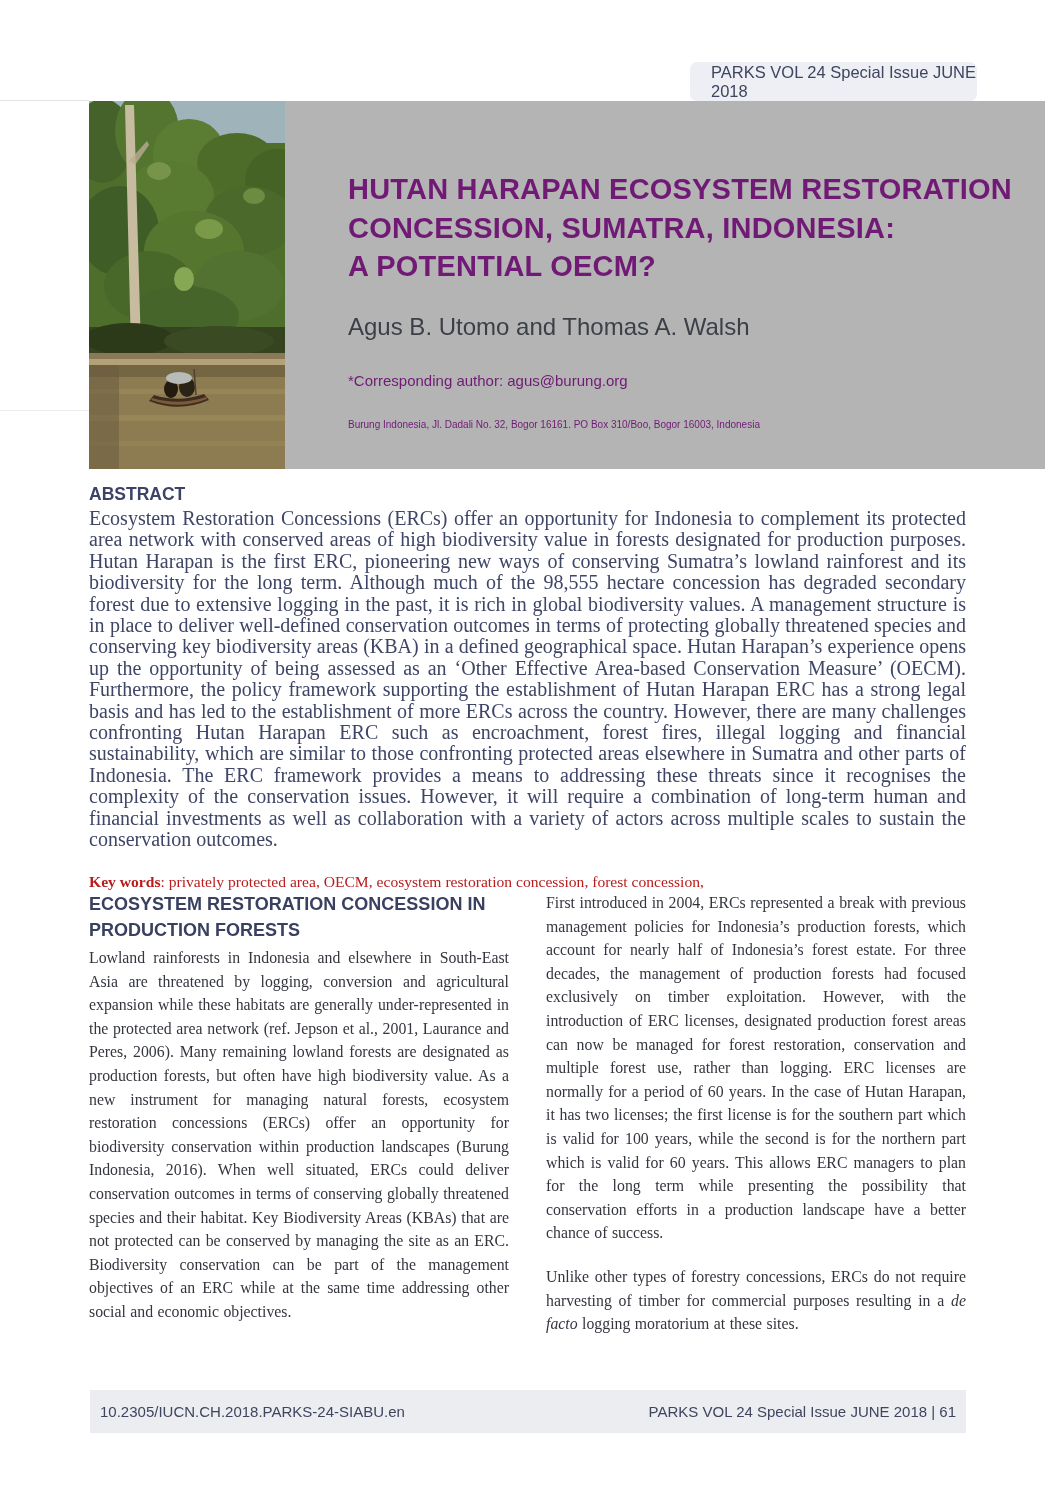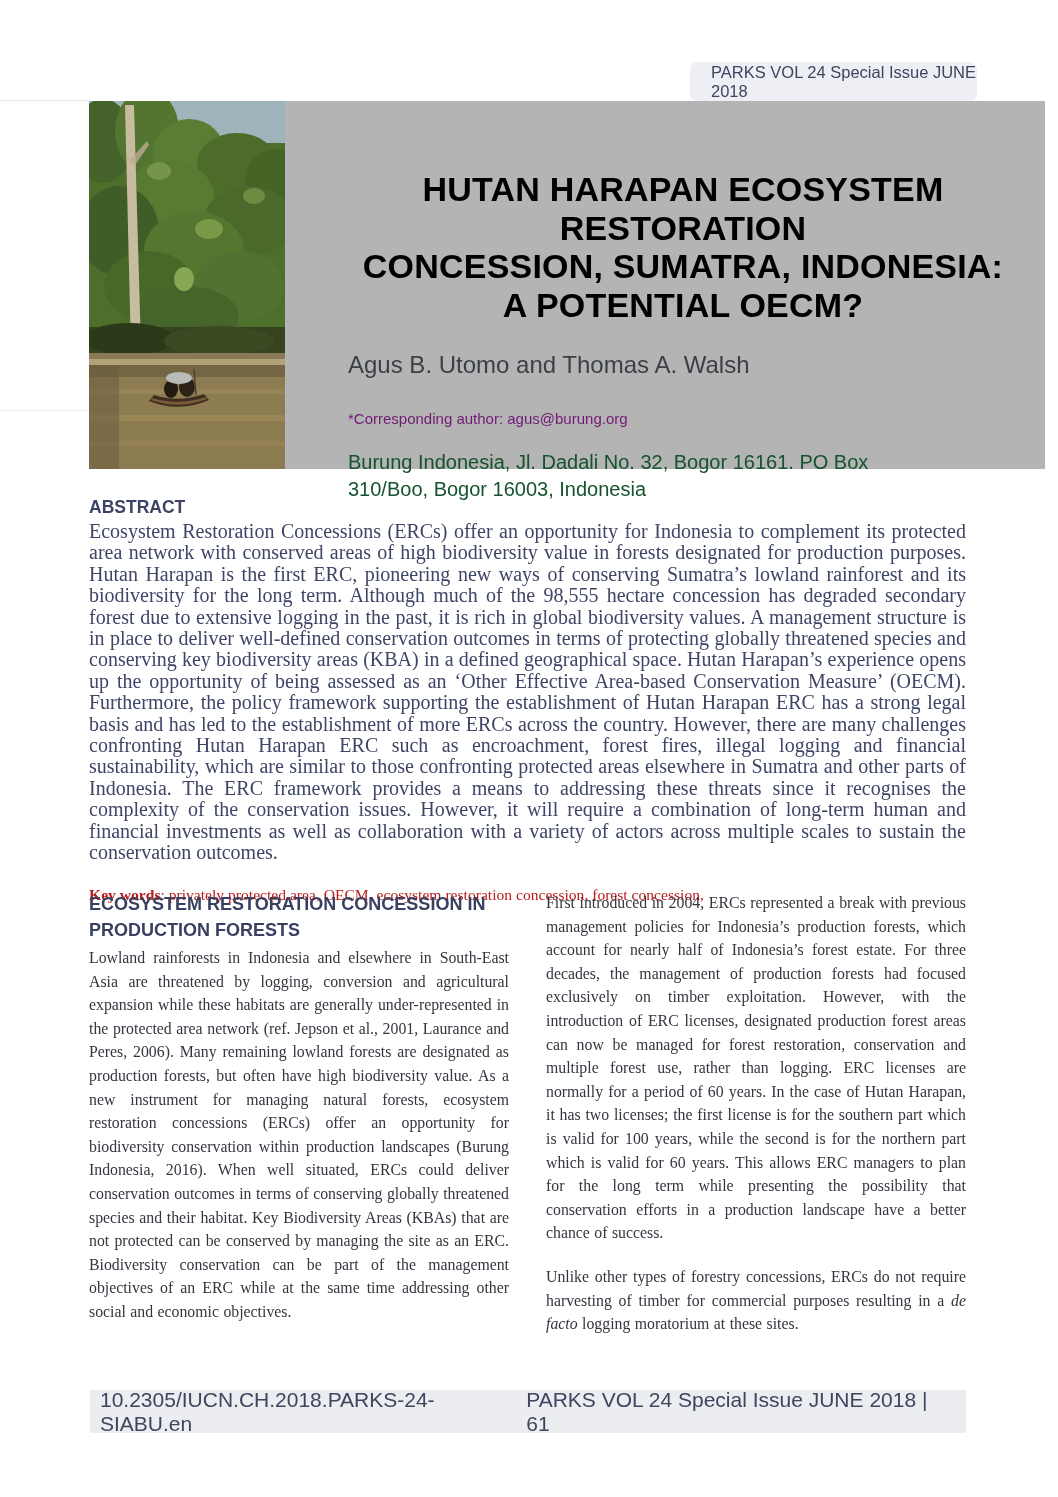--- a/index.html
+++ b/index.html
@@ -13,47 +13,47 @@
 
   
   .margin-line{position:absolute;height:1px;background:#e4e4e4;}
   .ml-top{left:0;top:100px;width:89px;}
   .ml-mid{left:0;top:410px;width:89px;background:#ededed;}
 
   
   .header-row{position:absolute;left:89px;top:101px;width:969px;height:368px;display:flex;}
   .photo{width:196px;height:368px;flex:none;display:block;}
   .header-gray{flex:1;background:#b4b4b4;box-sizing:border-box;padding:69px 40px 0 63px;}
-  .title-line{display:block;font-size:34px;font-weight:700;color:#000000;line-height:38.5px;
-              letter-spacing:.2px;text-align:center;}
+  .title-line{display:block;font-size:29px;font-weight:700;color:#701a75;line-height:38.5px;
+              letter-spacing:.2px;}
   .authors{margin-top:27px;font-size:24px;color:#3b3f46;}
   .corr{margin-top:31px;font-size:15px;color:#701a75;}
-  .affil{margin-top:22px;font-size:20px;line-height:27px;color:#14532d;max-width:585px;}
+  .affil{margin-top:22px;font-size:10px;line-height:27px;color:#701a75;max-width:585px;}
 
   
-  .abstract{position:absolute;left:89px;top:497px;width:877px;}
+  .abstract{position:absolute;left:89px;top:484px;width:877px;}
   .abs-head{font-size:17.5px;font-weight:700;color:#3d4366;}
   .abs-body{margin-top:3px;font-family:"Liberation Serif",serif;font-size:20px;
             line-height:21.4px;text-align:justify;color:#3f4566;}
   .keywords{margin-top:22px;font-family:"Liberation Serif",serif;font-size:15.6px;color:#b91c1c;}
   .kw-label{font-weight:700;}
 
   
   .columns{position:absolute;left:89px;top:891px;width:877px;display:flex;gap:37px;}
   .col{flex:1;font-family:"Liberation Serif",serif;font-size:15.8px;line-height:23.6px;
        text-align:justify;color:#33363e;word-spacing:.5px;}
   .col-head{font-family:"Liberation Sans",sans-serif;font-size:18px;font-weight:700;
             line-height:26px;color:#3a4060;text-align:left;word-spacing:normal;margin-bottom:3px;}
   .para2{margin-top:20px;}
   .ital{font-style:italic;}
 
   
   .footer{position:absolute;left:90px;top:1390px;width:876px;height:43px;background:#ecedf1;
           display:flex;align-items:center;justify-content:space-between;box-sizing:border-box;
-          padding:0 10px;font-size:21px;color:#3e455e;}
+          padding:0 10px;font-size:15px;color:#3e455e;}
 </style>
 </head>
 <body>
 
 <div class="page">
 
   <div class="badge">
     <span>PARKS VOL 24 Special Issue JUNE 2018</span>
   </div>
 

